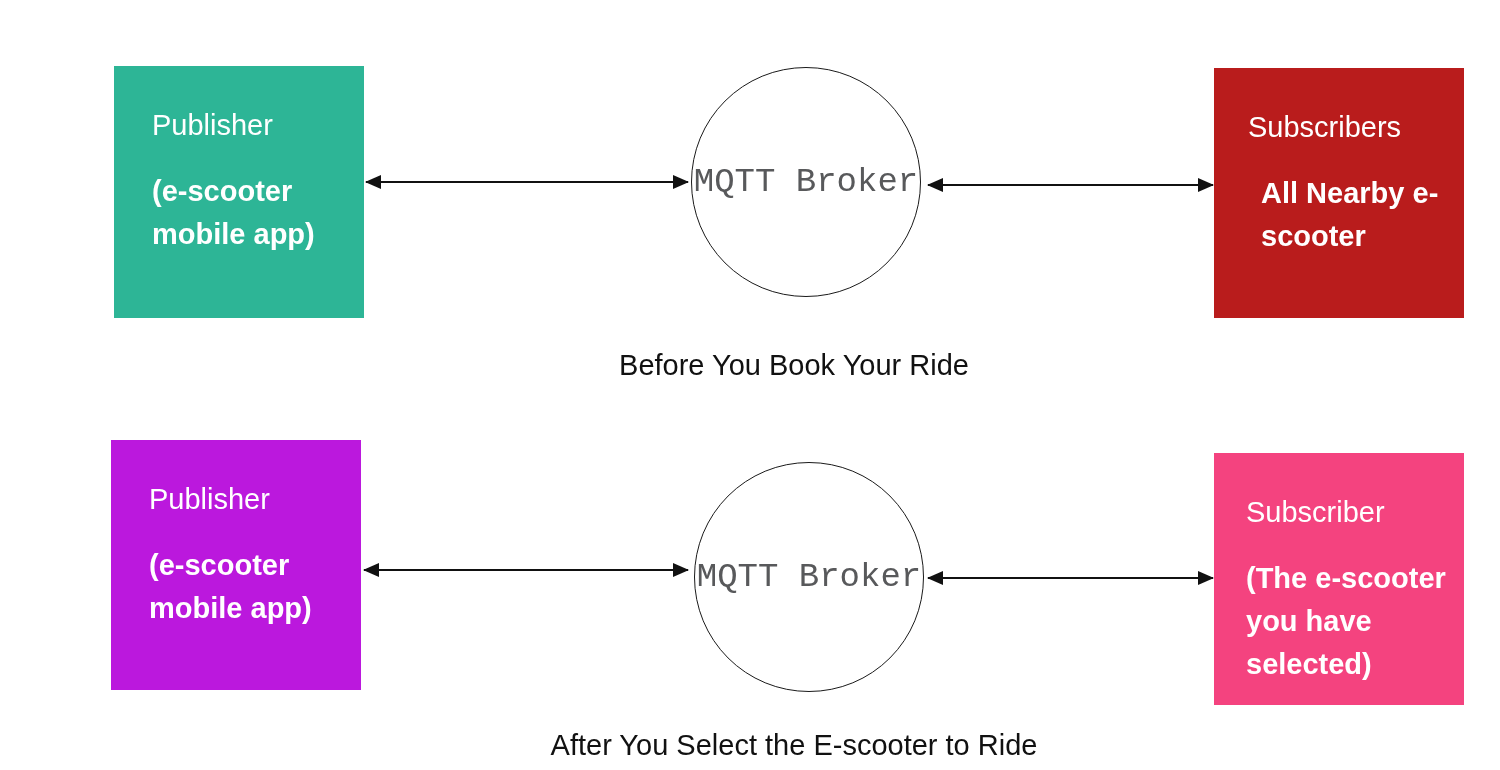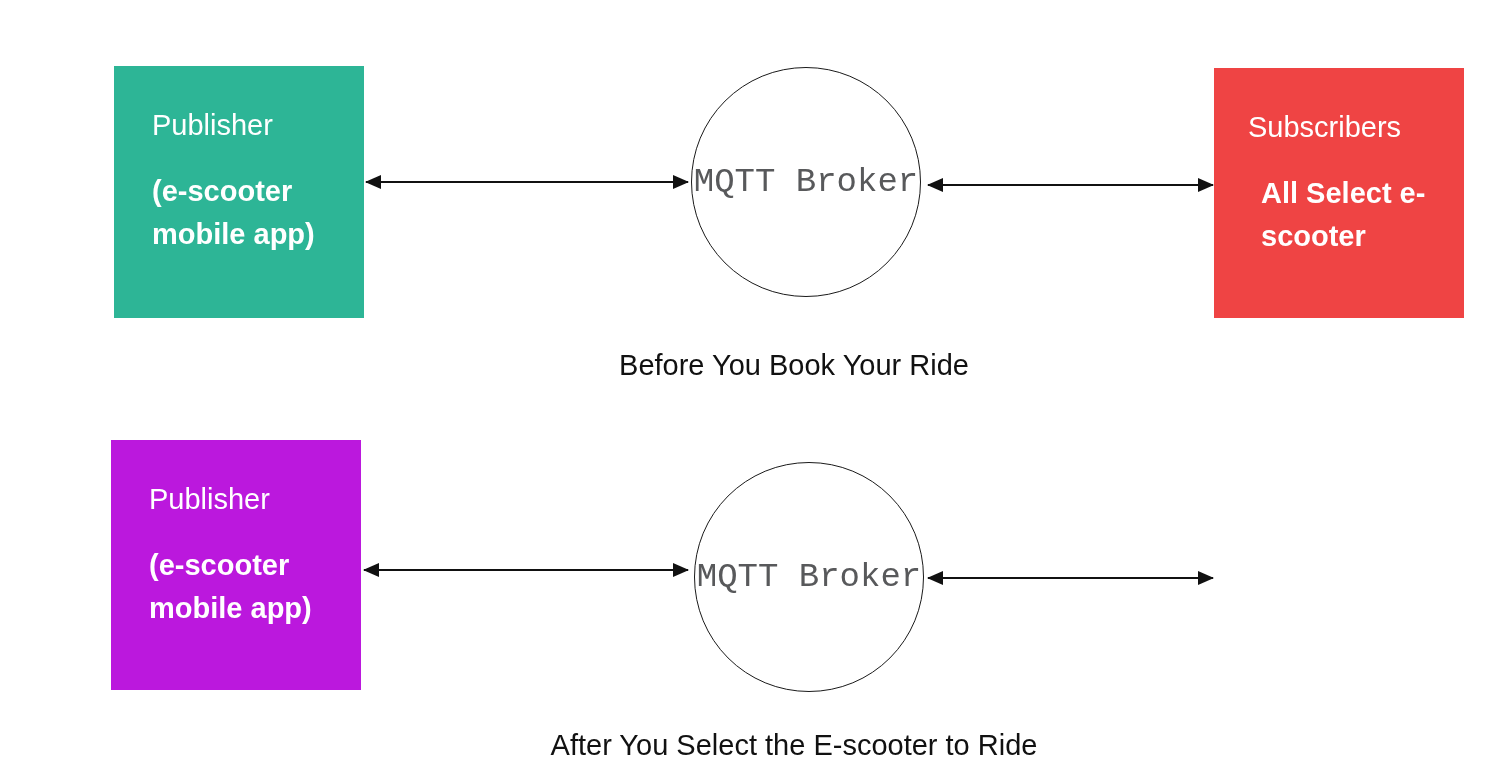--- a/index.html
+++ b/index.html
@@ -86,36 +86,40 @@
   </div>
 
   <div class="arrow" id="arr1"></div>
 
   <div class="circle" id="circ1">
     <div class="circle-label">MQTT Broker</div>
   </div>
 
   <div class="arrow" id="arr2"></div>
 
-  <div class="box" id="sub1" style="background-color: #ef4444;">
+  <div class="box" id="sub1" style="background-color: #b91c1c;">
     <div class="box-title">Subscribers</div>
-    <div class="box-subtitle">All Select e-scooter</div>
+    <div class="box-subtitle">All Nearby e-scooter</div>
   </div>
 
   <div class="caption" id="cap1">Before You Book Your Ride</div>
 
   <div class="box" id="pub2" style="background-color: rgb(187, 24, 221);">
     <div class="box-title">Publisher</div>
     <div class="box-subtitle">(e-scooter mobile app)</div>
   </div>
 
   <div class="arrow" id="arr3"></div>
 
   <div class="circle" id="circ2">
     <div class="circle-label">MQTT Broker</div>
   </div>
 
   <div class="arrow" id="arr4"></div>
 
+  <div class="box" id="sub2" style="background-color: rgb(244, 67, 127);">
+    <div class="box-title">Subscriber</div>
+    <div class="box-subtitle">(The e-scooter you have selected)</div>
+  </div>
 
   <div class="caption" id="cap2">After You Select the E-scooter to Ride</div>
 
 </div>
 
 </body></html>

